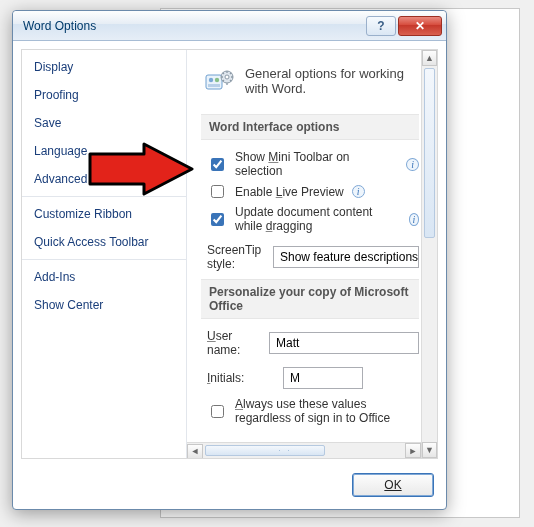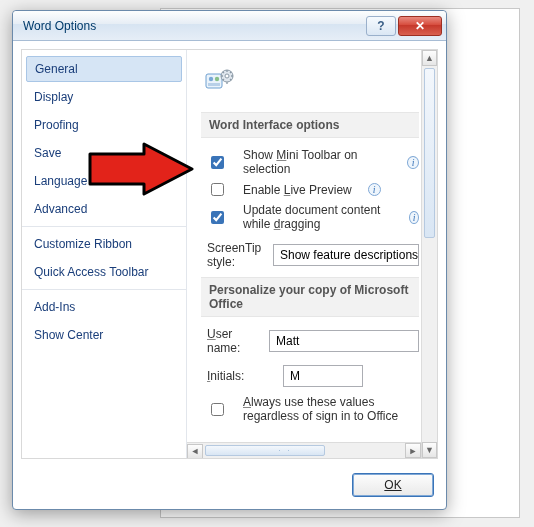--- a/index.html
+++ b/index.html
@@ -109,21 +109,21 @@
   .section-title {
     background:#f2f2f2;
     padding:5px 8px;
     color:#555;
     font-weight:600;
     margin: 8px 0 10px 0;
     border-top:1px solid #e6e6e6;
     border-bottom:1px solid #e6e6e6;
   }
   .opt-row {
-    display:flex; align-items:center; gap:16px;
+    display:flex; align-items:center; gap:8px;
     margin:4px 0 4px 6px;
     color:#333;
   }
   .opt-row input[type=checkbox]{
     width:13px;height:13px;
     accent-color:#3a74b8;
   }
   .info-icon {
     display:inline-flex; width:13px; height:13px;
     border:1px solid #7fa8d6; border-radius:50%;
@@ -199,21 +199,20 @@
     <div class="tbtn">
         <span>?</span>
       </div>
     <div class="tbtn tbtn-close">
         <span>✕</span>
       </div>
   </div>
 
   <div class="body-area">
     <div class="nav">
-      <div class="nav-item selected">General</div>
       <div class="nav-item">Display</div>
       <div class="nav-item">Proofing</div>
       <div class="nav-item">Save</div>
       <div class="nav-item">Language</div>
       <div class="nav-item">Advanced</div>
       <div class="nav-sep"></div>
       <div class="nav-item">Customize Ribbon</div>
       <div class="nav-item">Quick Access Toolbar</div>
       <div class="nav-sep"></div>
       <div class="nav-item">Add-Ins</div>
@@ -227,20 +226,21 @@
             <svg viewBox="0 0 30 28">
               <rect x="1" y="8" width="16" height="14" rx="2" fill="#eaf3fb" stroke="#6fa0d0"></rect>
               <circle cx="6" cy="13" r="2.2" fill="#7aa9d6"></circle>
               <circle cx="12" cy="13" r="2.2" fill="#88c08a"></circle>
               <rect x="3" y="17" width="12" height="3" fill="#b8d0e8"></rect>
               <circle cx="22" cy="10" r="6" fill="#dfe6ed" stroke="#8c9aa7"></circle>
               <path d="M22 6 l0 -2 M22 16 l0 2 M18 10 l-2 0 M28 10 l-2 0 M19 7 l-1.4 -1.4 M25 13 l1.4 1.4 M25 7 l1.4 -1.4 M19 13 l-1.4 1.4" stroke="#8c9aa7" stroke-width="1.3"></path>
               <circle cx="22" cy="10" r="2" fill="#fff" stroke="#8c9aa7"></circle>
             </svg>
           </span>
+          <span class="hdr-text">General options for working with Word.</span>
         </div>
 
         <div class="section-title">Word Interface options</div>
 
         <label class="opt-row">
           <input type="checkbox" checked="" style="">
           <span><span>Show </span><span class="u">M</span><span>ini Toolbar on selection</span></span>
           <span class="info-icon">i</span>
         </label>
 

